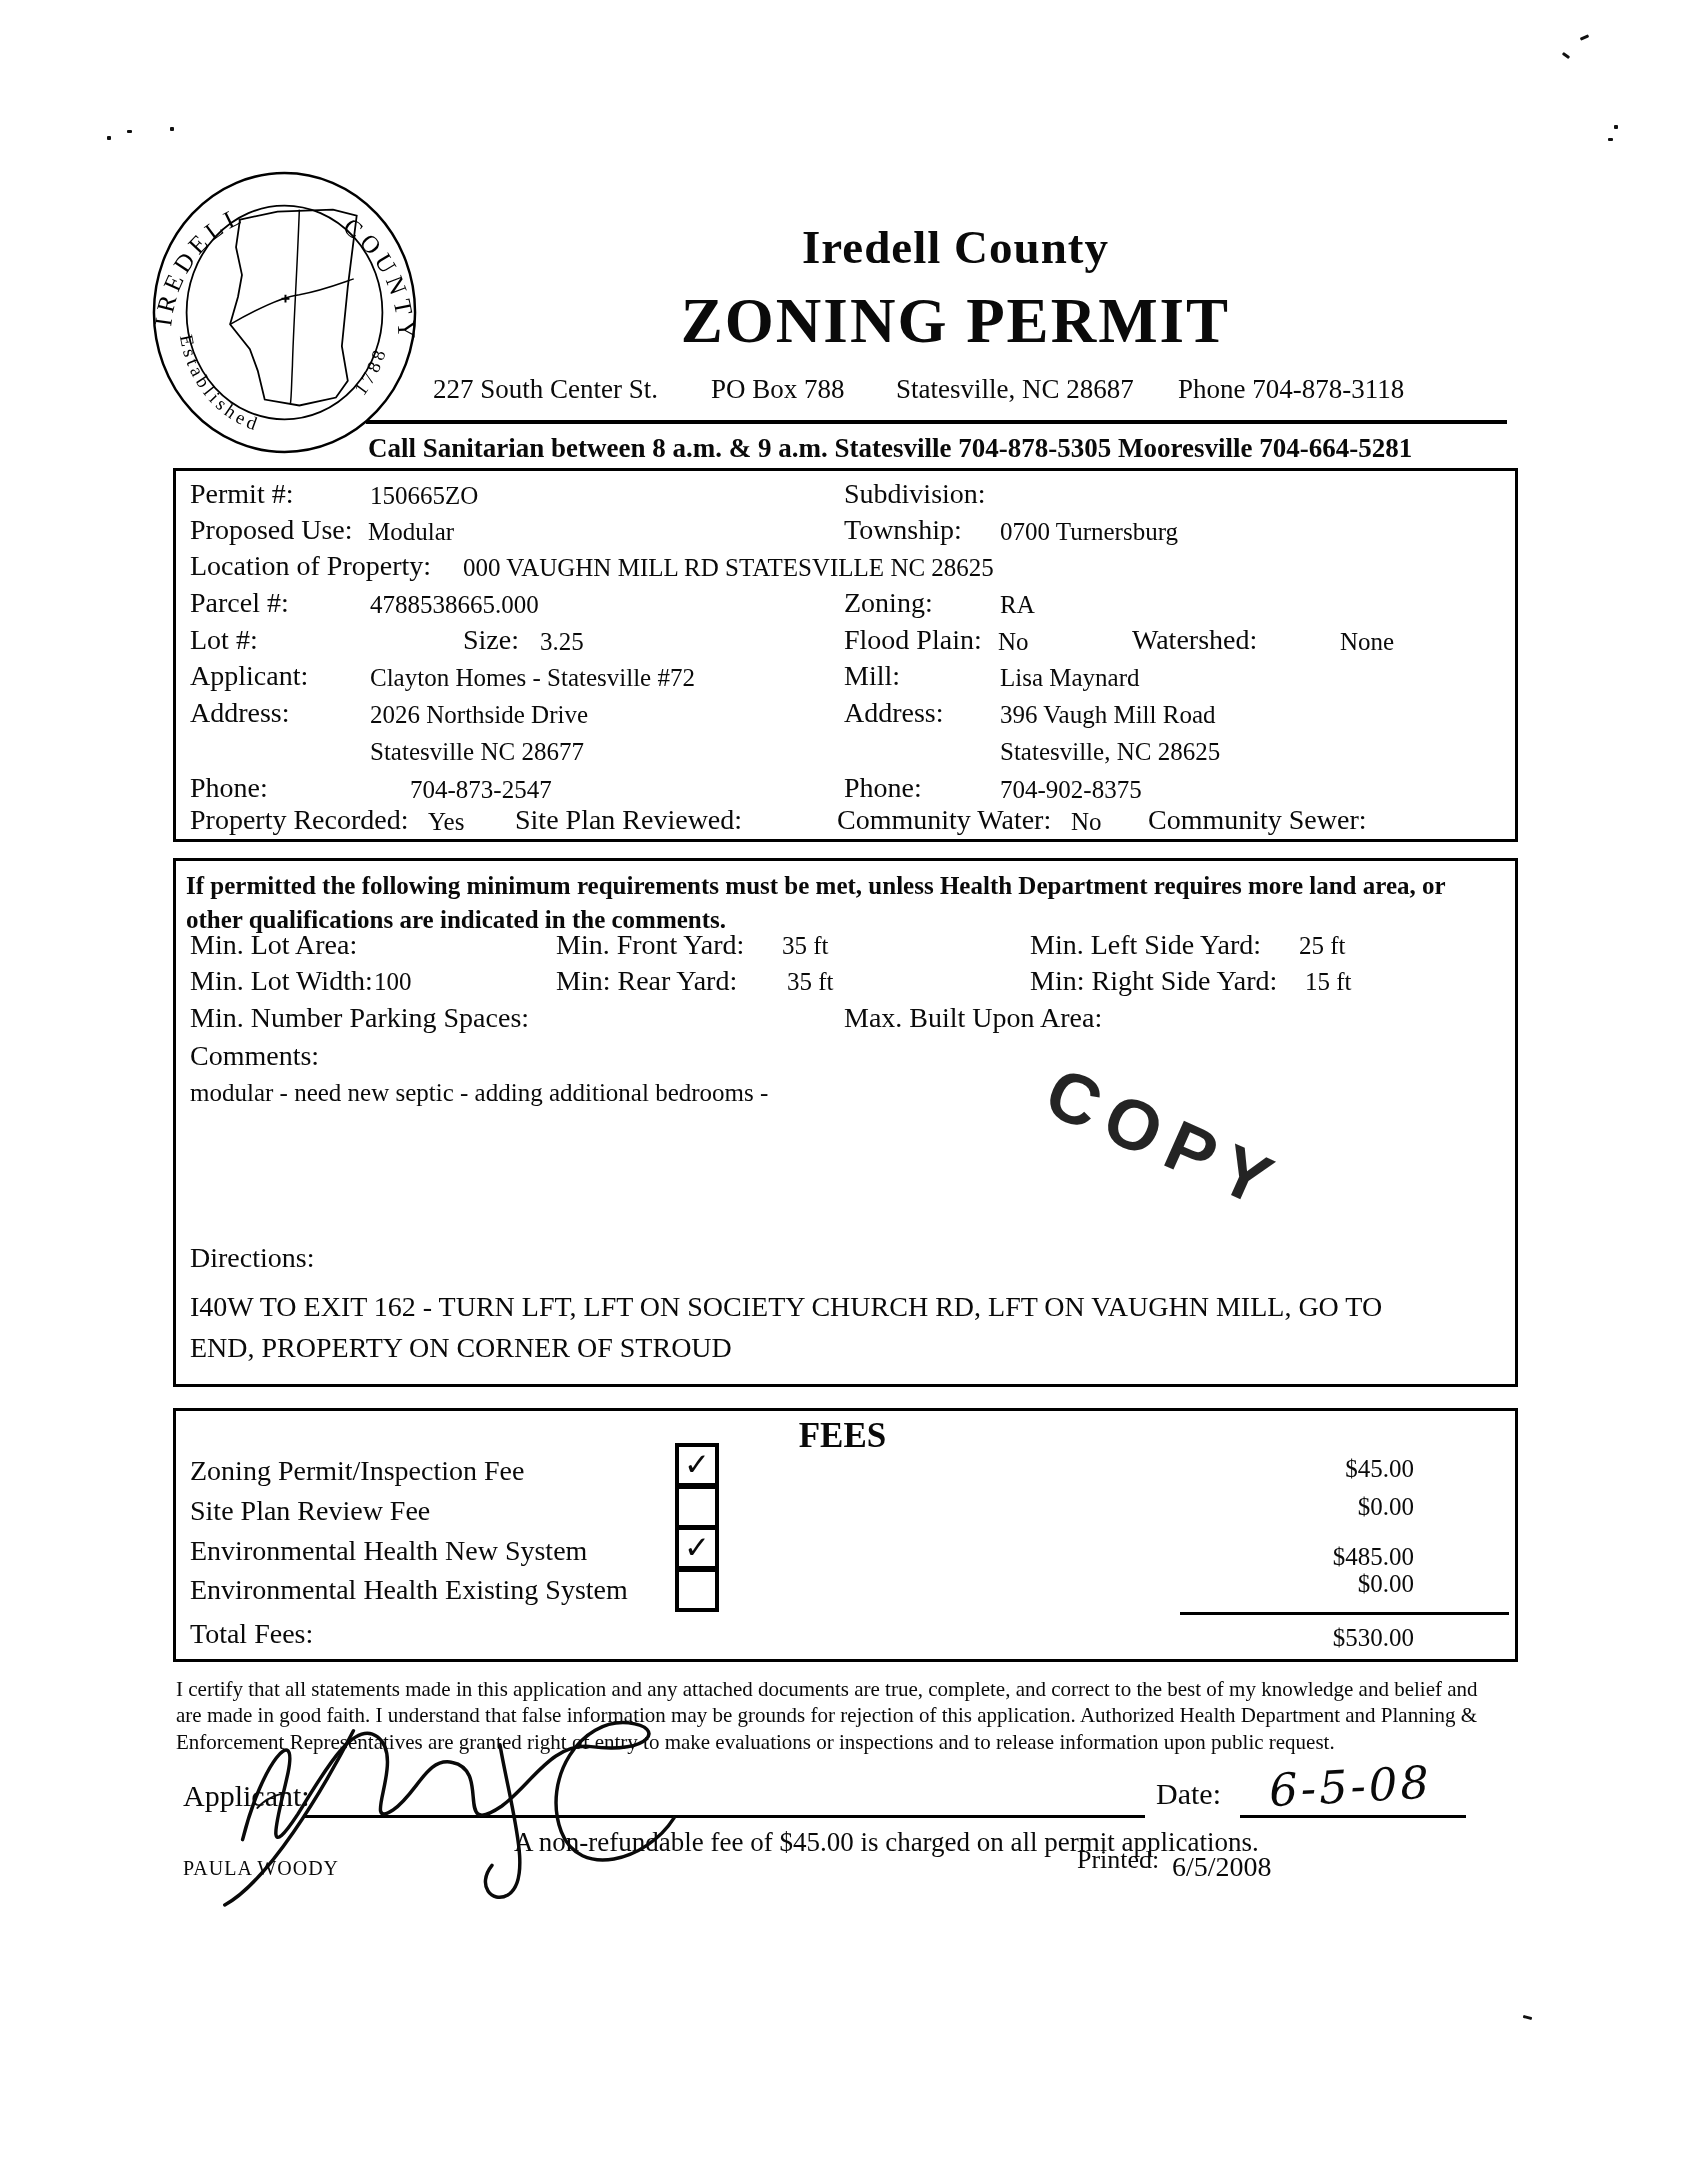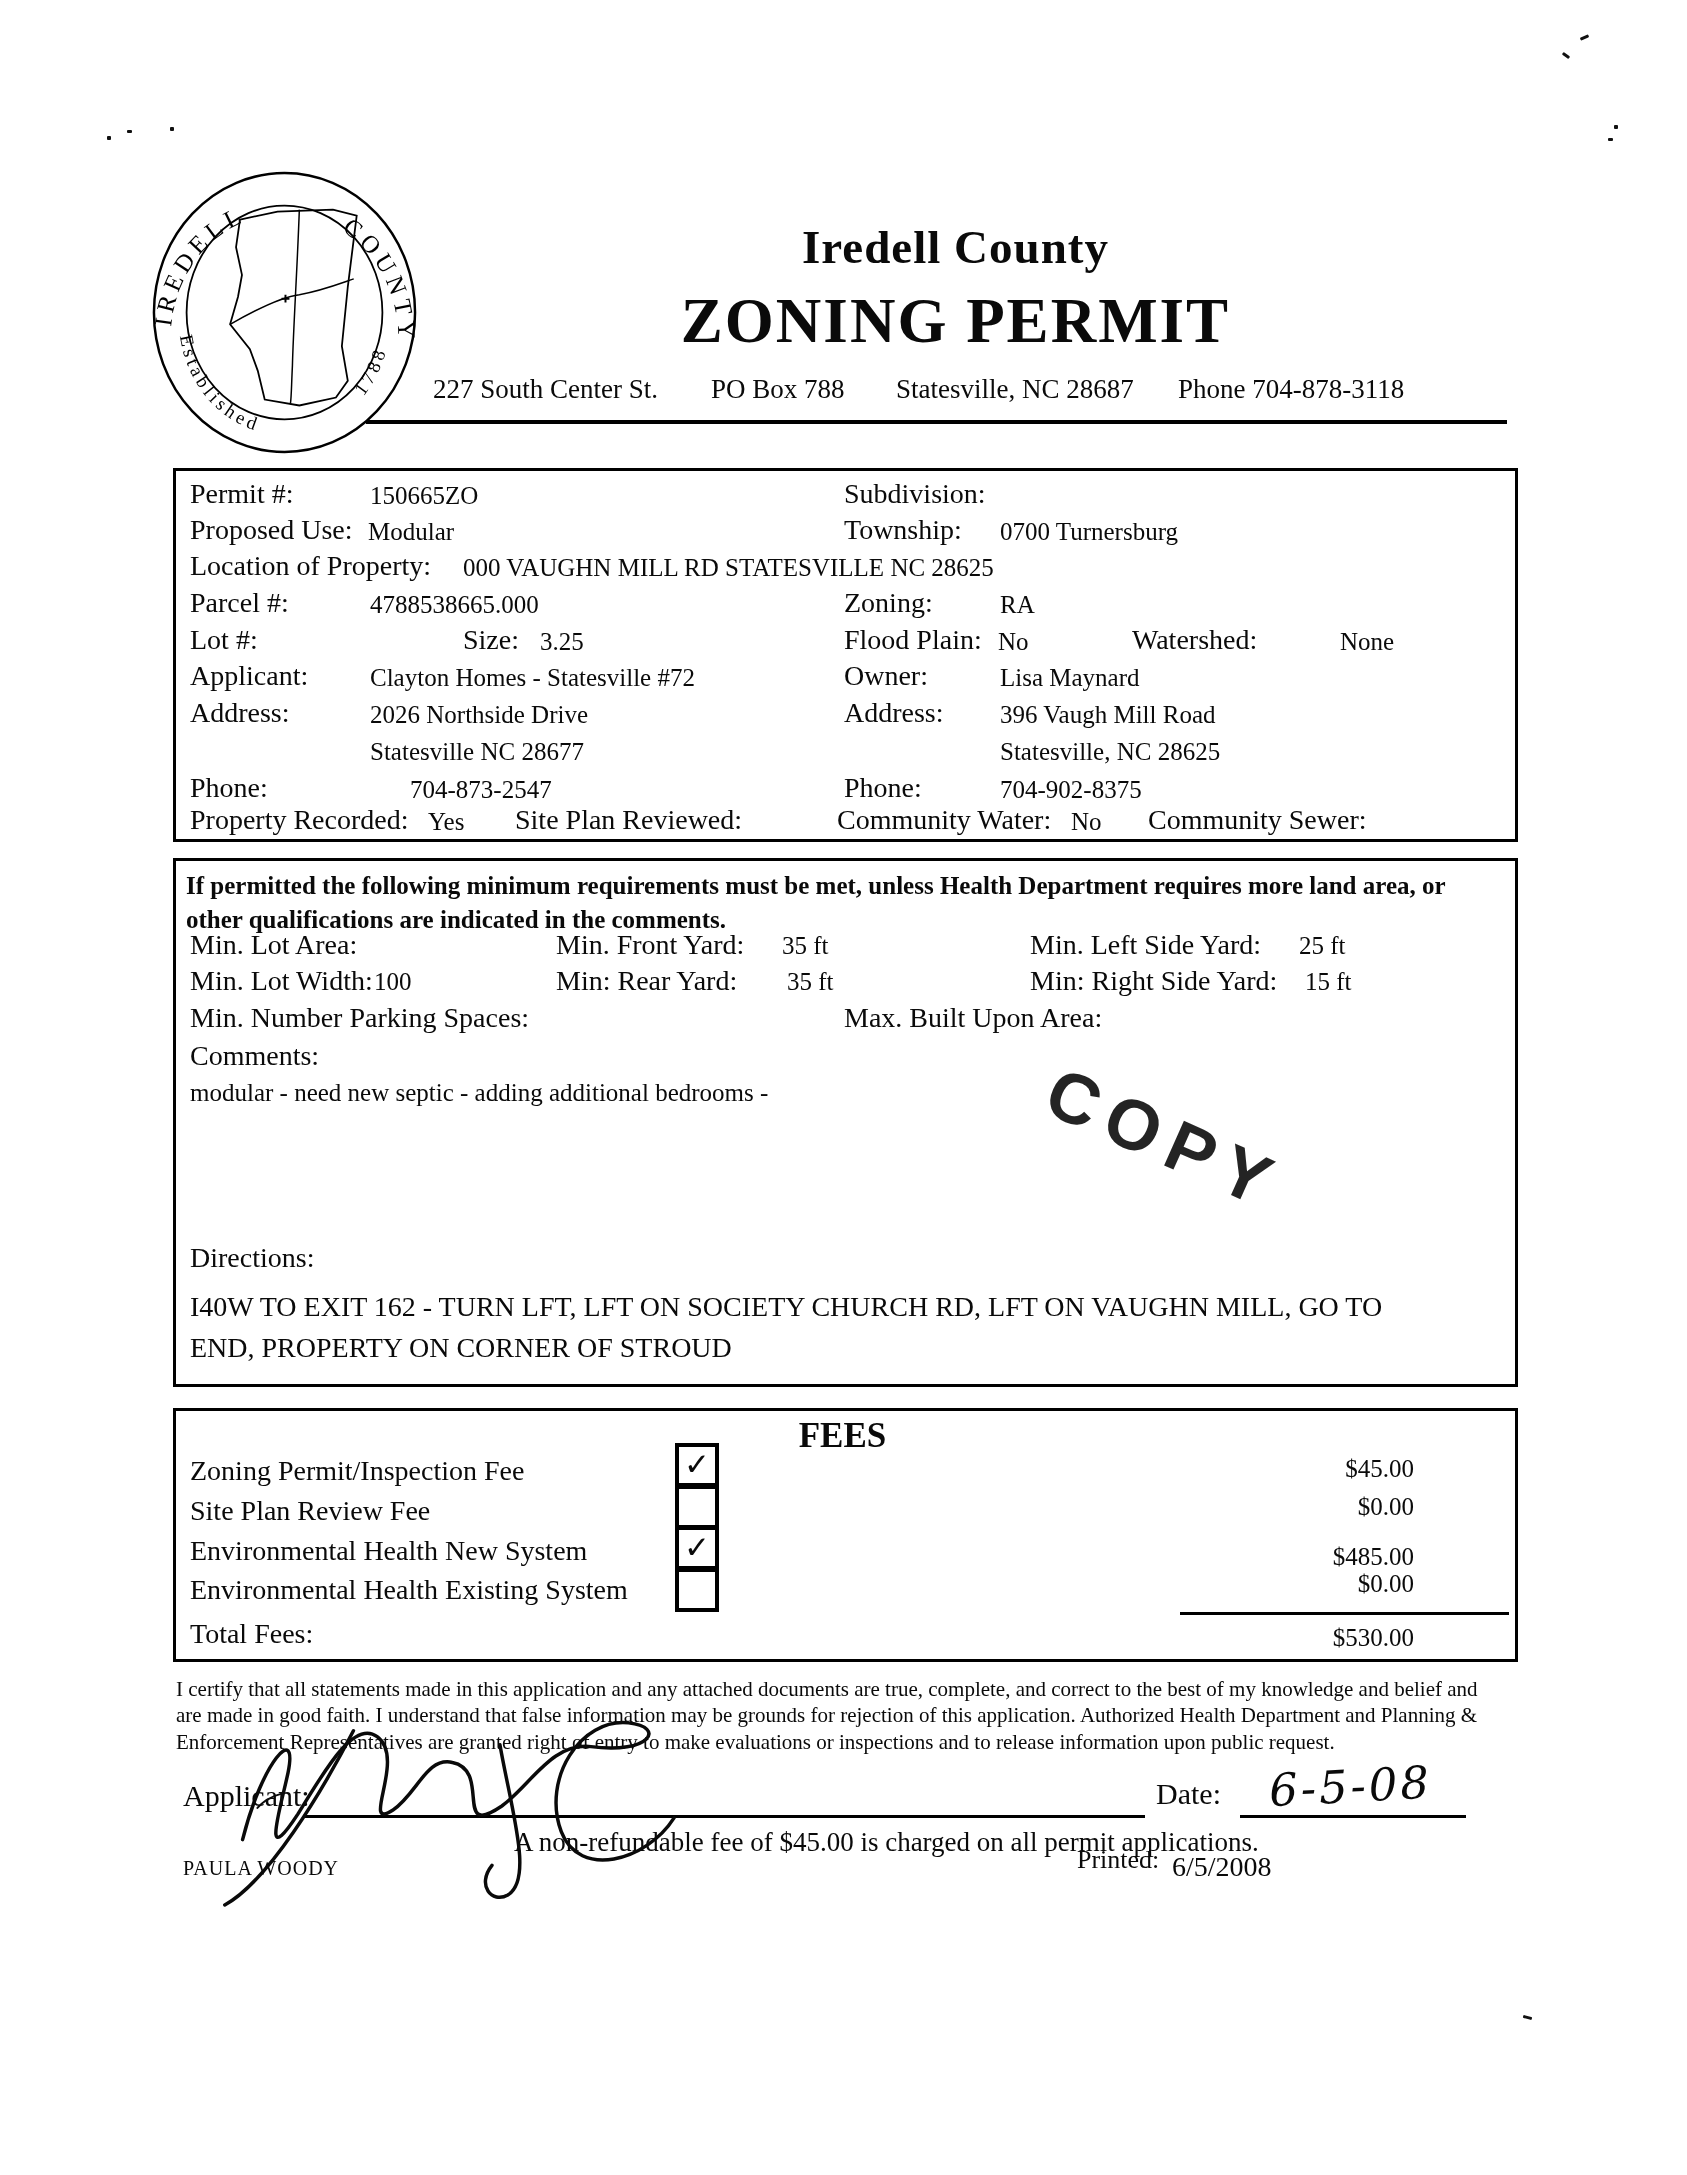--- a/index.html
+++ b/index.html
@@ -90,20 +90,21 @@
   <div class="abs county-title" style="left:416px; top:220px; width:1079px; text-align:center;">Iredell County</div>
   <div class="abs permit-title" style="left:416px; top:285px; width:1079px; text-align:center;">ZONING PERMIT</div>
 
   <div class="abs addr" style="left:433px; top:374px;">227 South Center St.</div>
   <div class="abs addr" style="left:711px; top:374px;">PO Box 788</div>
   <div class="abs addr" style="left:896px; top:374px;">Statesville, NC 28687</div>
   <div class="abs addr" style="left:1178px; top:374px;">Phone 704-878-3118</div>
 
   <div class="rule" style="left:366px; top:420px; width:1141px; height:4px;"></div>
 
+  <div class="abs sanitarian" style="left:368px; top:433px;">Call Sanitarian between 8 a.m. &amp; 9 a.m. Statesville 704-878-5305 Mooresville 704-664-5281</div>
 
   <div class="box" style="left:173px; top:468px; width:1339px; height:368px;"></div>
 
   <div class="abs lbl" style="left:190px; top:478px;">Permit #:</div>
   <div class="abs val" style="left:370px; top:482px;">150665ZO</div>
   <div class="abs lbl" style="left:844px; top:478px;">Subdivision:</div>
 
   <div class="abs lbl" style="left:190px; top:514px;">Proposed Use:</div>
   <div class="abs val" style="left:368px; top:518px;">Modular</div>
   <div class="abs lbl" style="left:844px; top:514px;">Township:</div>
@@ -120,21 +121,21 @@
   <div class="abs lbl" style="left:190px; top:624px;">Lot #:</div>
   <div class="abs lbl" style="left:463px; top:624px;">Size:</div>
   <div class="abs val" style="left:540px; top:628px;">3.25</div>
   <div class="abs lbl" style="left:844px; top:624px;">Flood Plain:</div>
   <div class="abs val" style="left:998px; top:628px;">No</div>
   <div class="abs lbl" style="left:1132px; top:624px;">Watershed:</div>
   <div class="abs val" style="left:1340px; top:628px;">None</div>
 
   <div class="abs lbl" style="left:190px; top:660px;">Applicant:</div>
   <div class="abs val" style="left:370px; top:664px;">Clayton Homes - Statesville #72</div>
-  <div class="abs lbl" style="left:844px; top:660px;">Owner:</div>
+  <div class="abs lbl" style="left:844px; top:660px;">Mill:</div>
   <div class="abs val" style="left:1000px; top:664px;">Lisa Maynard</div>
 
   <div class="abs lbl" style="left:190px; top:697px;">Address:</div>
   <div class="abs val" style="left:370px; top:701px;">2026 Northside Drive</div>
   <div class="abs lbl" style="left:844px; top:697px;">Address:</div>
   <div class="abs val" style="left:1000px; top:701px;">396 Vaugh Mill Road</div>
 
   <div class="abs val" style="left:370px; top:738px;">Statesville NC 28677</div>
   <div class="abs val" style="left:1000px; top:738px;">Statesville, NC 28625</div>
 

